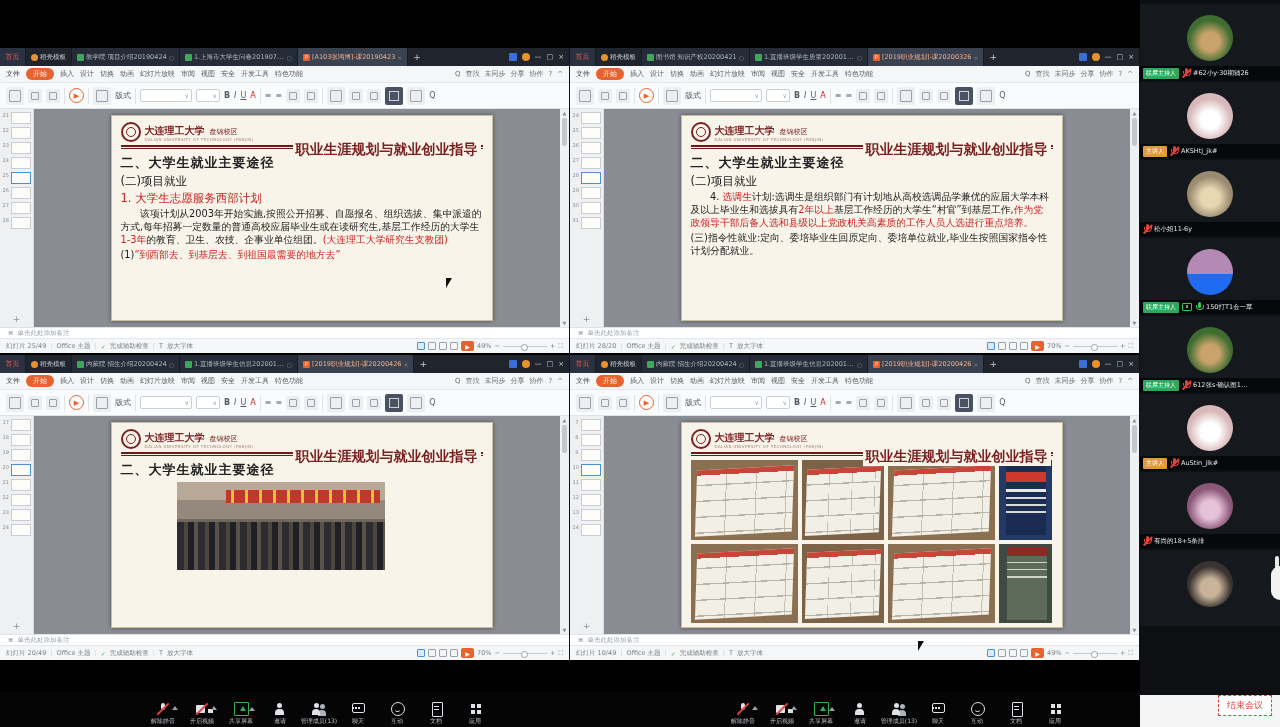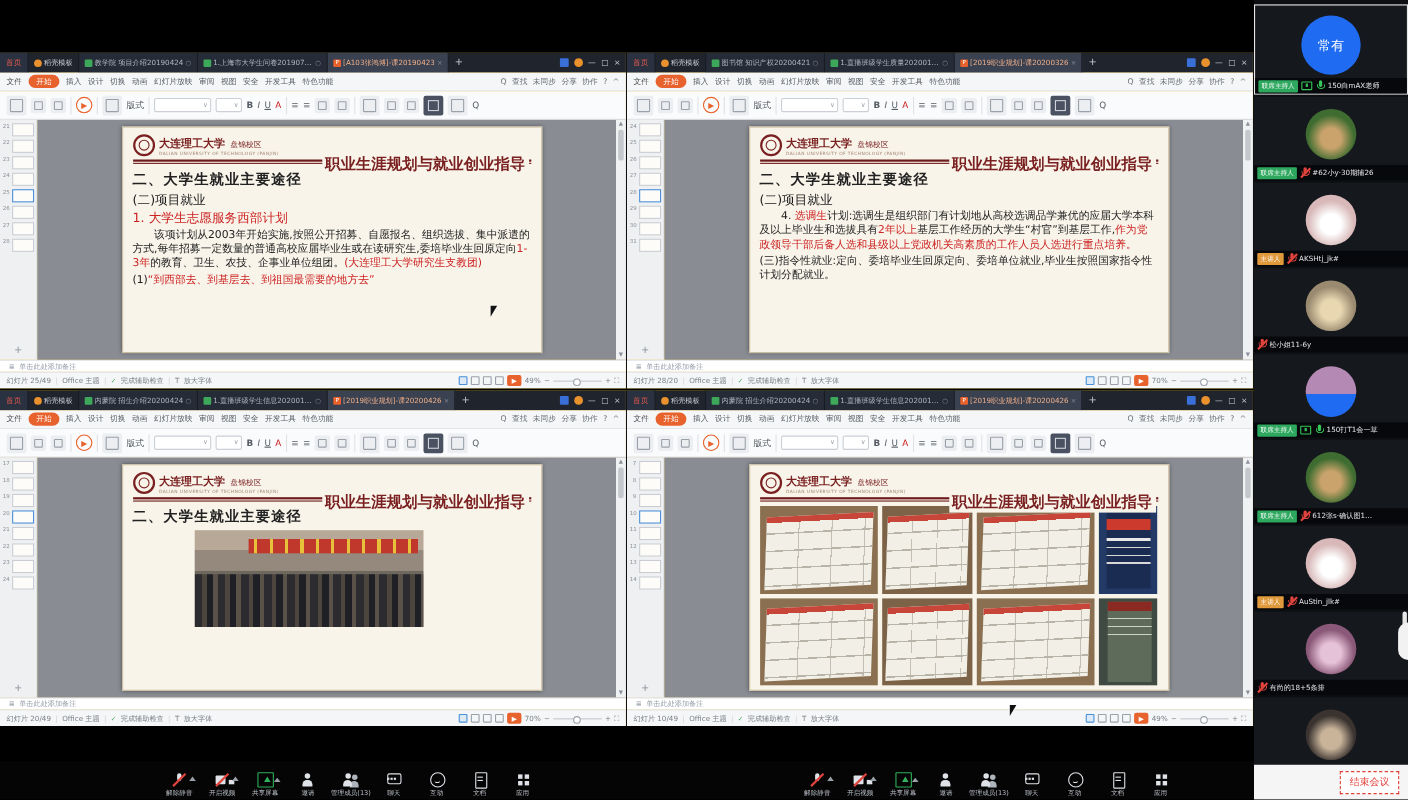--- a/index.html
+++ b/index.html
@@ -113,21 +113,21 @@
   .pname{color:#e4e6e9;font-size:6.5px;white-space:nowrap;overflow:hidden;text-overflow:ellipsis;}
   .pscreen{width:10px;height:8px;border:1px solid #35c75a;border-radius:1px;position:relative;flex:0 0 auto;}
   .pscreen::after{content:"";position:absolute;left:3px;top:1px;width:2px;height:3px;background:#35c75a;}
   .pmic{width:8px;height:11px;position:relative;color:#35c75a;flex:0 0 auto;}
   .pmic::before{content:"";position:absolute;left:2.5px;top:0;width:3px;height:6px;border-radius:2px;background:currentColor;}
   .pmic::after{content:"";position:absolute;left:0.5px;top:3px;width:6px;height:4px;border:1px solid currentColor;border-top:none;border-radius:0 0 4px 4px;}
   .pmic .slash{display:none;position:absolute;left:3.5px;top:-1px;width:1.5px;height:12px;background:#e0443c;transform:rotate(45deg);}
   .pmic.off{color:#e0443c;} .pmic.off .slash{display:block;}
   #sb-scroll{position:absolute;right:1px;top:556px;width:4px;height:42px;background:#e8e8e8;border-radius:2px;}
   #sb-collapse{position:absolute;right:0;top:566px;width:9px;height:34px;background:#f2f2f2;border-radius:17px 0 0 17px;}
-  #sb-footer{height:32px;background:#f5f5f5;display:flex;align-items:center;justify-content:flex-end;padding:0 8px;flex:0 0 auto;}
+  #sb-footer{height:32px;background:#f5f5f5;display:flex;align-items:flex-start;justify-content:flex-end;padding:0 8px;flex:0 0 auto;}
   #end-btn{border:1px dashed #e0443c;color:#e0443c;font-size:9px;padding:3px 8px;background:#fff;}
 
   
   #taskbar{position:absolute;left:0;bottom:0;width:1140px;height:35px;background:#050505;}
   .tb-group{position:absolute;bottom:1px;display:flex;gap:9px;}
   #tbg1{left:148px;} #tbg2{left:728px;}
   .tb-btn{width:30px;display:flex;flex-direction:column;align-items:center;gap:1px;}
   .tb-ico{width:15px;height:14px;position:relative;}
   .tb-lbl{font-size:6px;color:#b9bec6;white-space:nowrap;}
   .tb-caret{position:absolute;right:-7px;top:4px;width:0;height:0;border-left:3px solid transparent;border-right:3px solid transparent;border-bottom:4px solid #9aa0a8;}
@@ -291,21 +291,21 @@
       <div class="sl-en">DALIAN UNIVERSITY OF TECHNOLOGY (PANJIN)</div>
     </span>
   </div>
   <div class="sl-rule">
     <span class="sl-course">职业生涯规划与就业创业指导</span>
   </div>
 <div class="sl-title">二、大学生就业主要途径</div>
               <div class="sl-body">
                 <p class="sub"><span>(二)项目就业</span></p>
                 <p class="item-red"><span class="red">1. 大学生志愿服务西部计划</span></p>
-                <p class="body ind"><span>该项计划从2003年开始实施,按照公开招募、自愿报名、组织选拔、集中派遣的方式,每年招募一定数量的普通高校应届毕业生或在读研究生,委培毕业生回原定向</span><span class="red">1-3年</span><span>的教育、卫生、农技、企事业单位组团。</span><span class="red">(大连理工大学研究生支教团)</span></p>
+                <p class="body ind"><span>该项计划从2003年开始实施,按照公开招募、自愿报名、组织选拔、集中派遣的方式,每年招募一定数量的普通高校应届毕业生或在读研究生,基层工作经历的大学生</span><span class="red">1-3年</span><span>的教育、卫生、农技、企事业单位组团。</span><span class="red">(大连理工大学研究生支教团)</span></p>
                 <p class="body"><span>(1)</span><span class="red">“到西部去、到基层去、到祖国最需要的地方去”</span></p>
               </div>
             </div>
         <div class="vsb">
               <span>▲</span>
               <span class="vthumb"></span>
               <span style="margin-top:auto">▼</span>
             </div>
       </div>
     </div>
@@ -881,32 +881,20 @@
         <span class="sline"></span>
         <span>+</span>
         <span>⛶</span>
       </span>
     </div>
   </div>
 </div>
 
   <div id="sidebar">
     <div id="plist">
-  <div class="ptile active">
-    <div class="pavatar" style="background: rgb(31, 107, 242);">
-            <span class="ptxt">常有</span>
-          </div>
-    <div class="pbar">
-      <span class="pbadge" style="background: rgb(46, 168, 95);">联席主持人</span>
-      <span class="pscreen"></span>
-      <span class="pmic"></span>
-      <span class="pname">150白mAX老师</span>
-
-    </div>
-  </div>
 
   <div class="ptile">
     <div class="pavatar" style="background: radial-gradient(circle at 50% 58%, rgb(201, 163, 107) 0px, rgb(201, 163, 107) 26%, rgb(63, 109, 49) 60%);">
             <span class="ptxt"></span>
           </div>
     <div class="pbar">
       <span class="pbadge" style="background: rgb(46, 168, 95);">联席主持人</span>
 
       <span class="pmic off">
               <i class="slash"></i>

